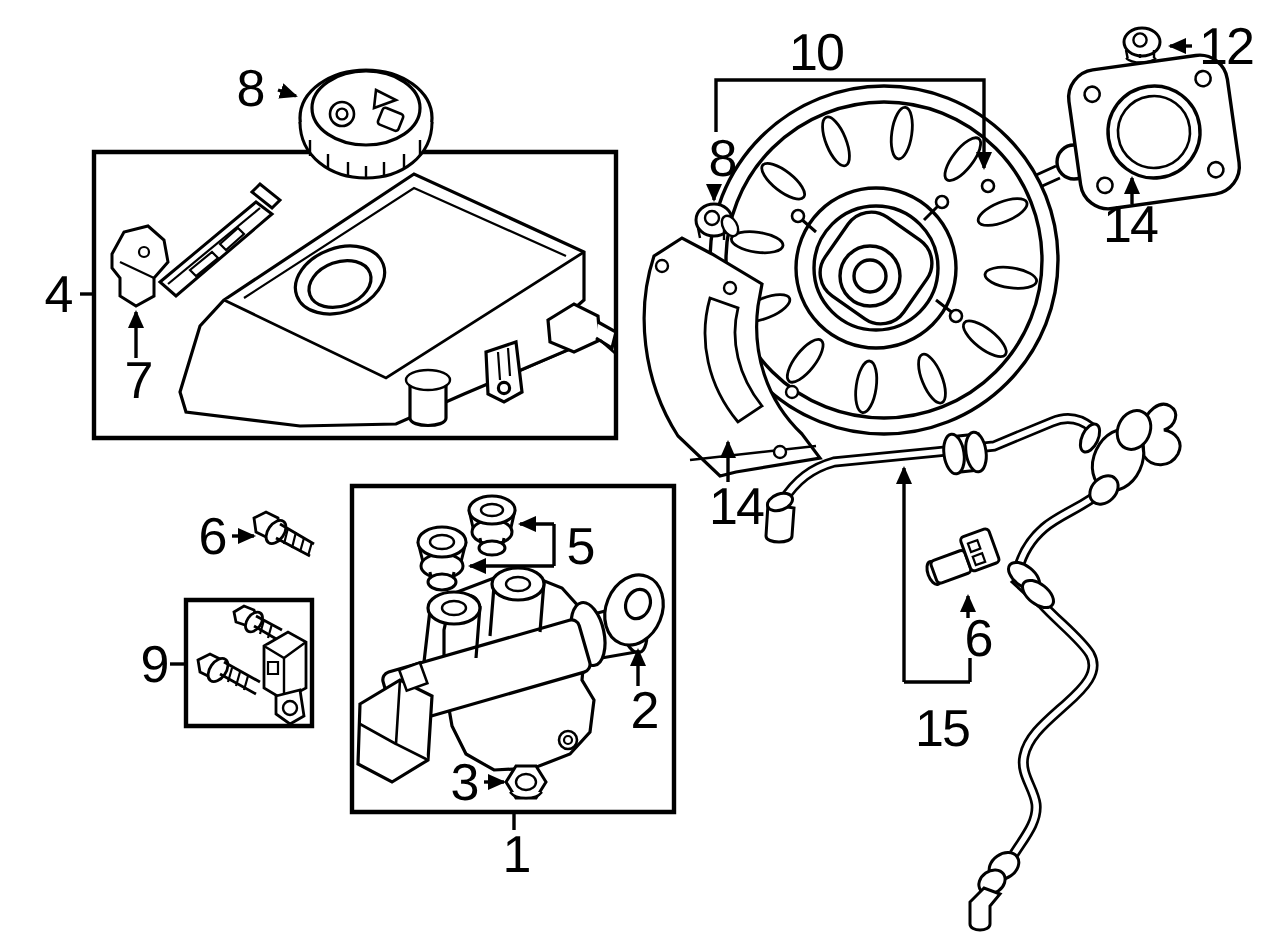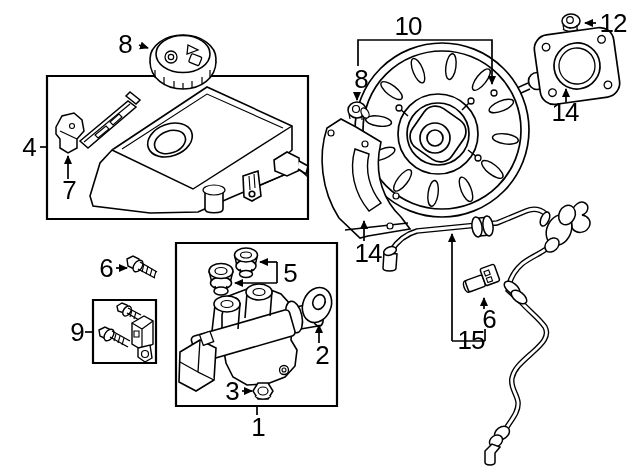--- a/index.html
+++ b/index.html
@@ -293,15 +293,15 @@
 <div class="callout" style="left:290px;top:273px">5</div>
 <div class="callout" style="left:106px;top:268px">6</div>
 <div class="callout" style="left:69px;top:190px">7</div>
 <div class="callout" style="left:125px;top:44px">8</div>
 <div class="callout" style="left:77px;top:332px">9</div>
 <div class="callout" style="left:408px;top:26px">10</div>
 <div class="callout" style="left:565px;top:112px">14</div>
 <div class="callout" style="left:613px;top:23px">12</div>
 <div class="callout" style="left:361px;top:79px">8</div>
 <div class="callout" style="left:368px;top:253px">14</div>
-<div class="callout" style="left:471px;top:340px">15</div>
+<div class="callout" style="left:471px;top:364px">15</div>
 <div class="callout" style="left:489px;top:319px">6</div>
 </div>
 
 </body></html>

